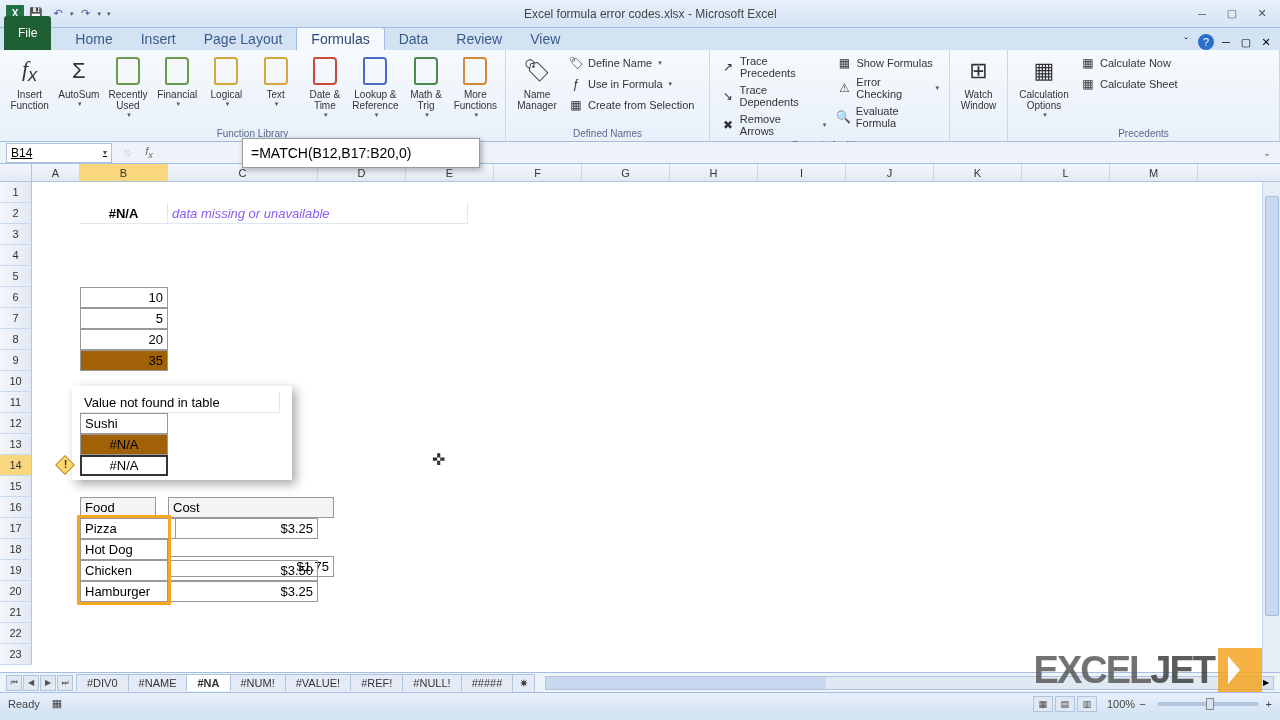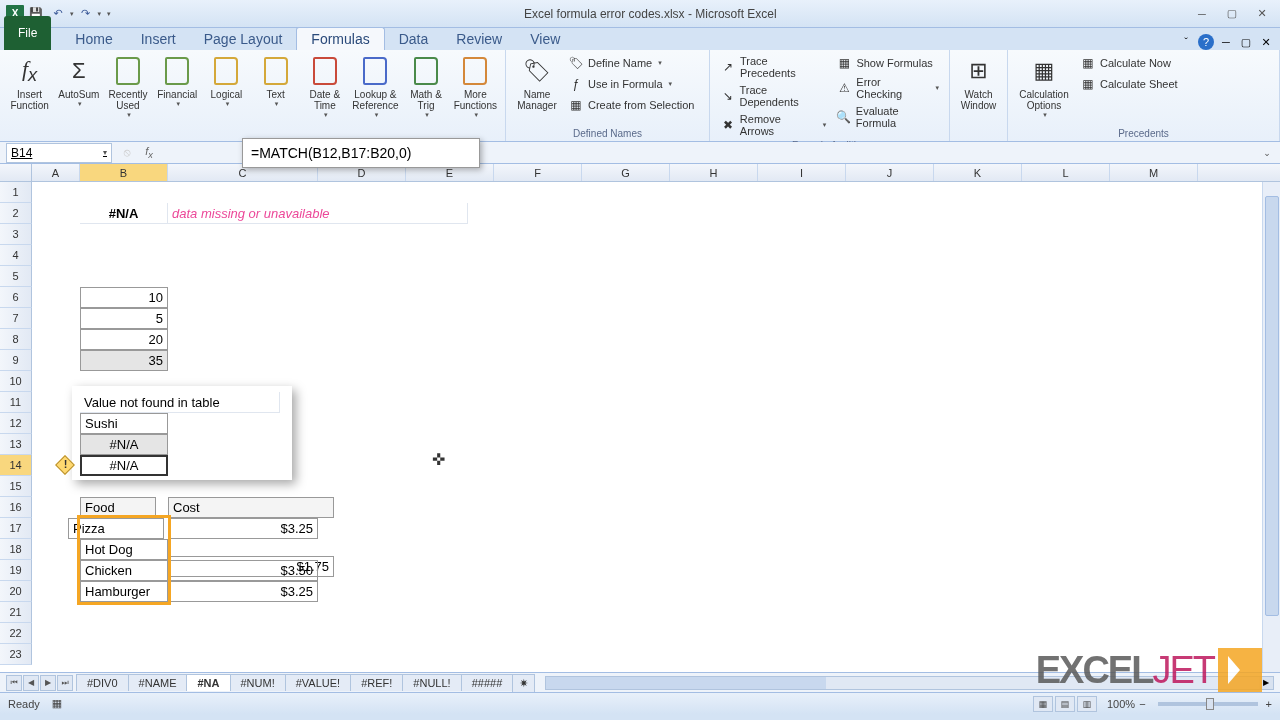--- a/index.html
+++ b/index.html
@@ -49,23 +49,23 @@
 .col-headers { height: 18px; display: flex; background: linear-gradient(#f3f6fb, #e2e9f4); border-bottom: 1px solid #b0c4de; }
 .col-h { border-right: 1px solid #c8d8ee; font-size: 11px; color: #333; display: flex; align-items: center; justify-content: center; }
 .col-h.sel { background: #f9d77e; }
 .row-headers { position: absolute; left: 0; top: 18px; width: 32px; }
 .row-h { height: 21px; background: linear-gradient(90deg, #f3f6fb, #e2e9f4); border-bottom: 1px solid #c8d8ee; border-right: 1px solid #b0c4de; font-size: 11px; color: #333; display: flex; align-items: center; justify-content: center; }
 .row-h.sel { background: #f9d77e; }
 .cells { position: absolute; left: 32px; top: 18px; right: 18px; bottom: 0; }
 .cell { position: absolute; height: 21px; border-right: 1px solid #e0e6ef; border-bottom: 1px solid #e0e6ef; font-size: 13px; padding: 1px 4px; display: flex; align-items: center; }
 .cell.r { justify-content: flex-end; }
 .cell.b { font-weight: bold; }
-.cell.i { font-style: italic; color: #ec4899; }
+.cell.i { font-style: italic; color: #8b5cf6; }
 .cell.bordered { border: 1px solid #999; }
-.cell.yellow { background: #e5e5e5; text-align: right; }
+.cell.yellow { background: #a16207; text-align: right; }
 .cell.sel-cell { background: white; border: 2px solid #333; z-index: 5; }
 .orange-box { position: absolute; border: 3px solid #f5a623; z-index: 4; pointer-events: none; }
 .callout-box { position: absolute; background: white; box-shadow: 4px 4px 10px rgba(0,0,0,0.35); z-index: 3; }
 .error-diamond { position: absolute; width: 14px; height: 14px; transform: rotate(45deg); background: #ffd970; border: 1px solid #b89030; z-index: 6; }
 .error-diamond::after { content: "!"; position: absolute; transform: rotate(-45deg); left: 4px; top: -1px; font-size: 11px; color: #333; font-weight: bold; }
 .cursor-cross { position: absolute; font-size: 16px; color: #333; z-index: 20; }
 .vscroll { position: absolute; right: 0; top: 18px; width: 18px; bottom: 0; background: #e8eef8; border-left: 1px solid #c8d8ee; }
 .vscroll .thumb { width: 14px; margin: 2px; background: #c8d8ee; border: 1px solid #a3bde3; border-radius: 2px; }
 
 
@@ -80,21 +80,21 @@
 
 
 .status-bar { height: 22px; background: linear-gradient(#e8f0fa, #d4e3f4); border-top: 1px solid #a3bde3; display: flex; align-items: center; font-size: 11px; padding: 0 8px; color: #444; }
 .status-bar .views { display: flex; gap: 2px; margin-left: auto; margin-right: 10px; }
 .status-bar .view-btn { width: 20px; height: 16px; background: #e0e8f4; border: 1px solid #b0c4de; display: flex; align-items: center; justify-content: center; font-size: 9px; }
 .zoom-slider { width: 100px; height: 4px; background: #b0c4de; position: relative; margin: 0 8px; }
 .zoom-slider .thumb { position: absolute; left: 48px; top: -4px; width: 8px; height: 12px; background: #d8e2f0; border: 1px solid #888; }
 
 
 .watermark { position: absolute; right: 18px; bottom: 28px; font-family: Arial, sans-serif; font-size: 38px; font-weight: 900; letter-spacing: -2px; color: #5a5a5a; display: flex; align-items: center; opacity: 0.85; z-index: 30; }
-.watermark .jet { color: #be185d; font-weight: 400; }
+.watermark .jet { color: #404040; font-weight: 700; }
 .watermark .wm-icon { width: 44px; height: 44px; background: #f5a623; margin-left: 4px; position: relative; }
 .watermark .wm-icon::after { content: ""; position: absolute; left: 10px; top: 8px; width: 0; height: 0; border-left: 12px solid white; border-top: 14px solid transparent; border-bottom: 14px solid transparent; }
 
 .icon-book { width: 24px; height: 28px; border: 2px solid; border-radius: 2px 4px 4px 2px; position: relative; }
 </style>
 </head>
 <body>
 
 <div class="titlebar">
   <div class="qat">
@@ -196,20 +196,21 @@
           <span class="dd-arrow">▾</span>
         </div>
       <div class="big-btn">
           <div class="icon">
             <div class="icon-book" style="border-color:#d4883a"></div>
           </div>
           <span>More Functions</span>
           <span class="dd-arrow">▾</span>
         </div>
     </div>
+    <div class="group-label">Function Library</div>
   </div>
   <div class="ribbon-group" style="width:204px">
     <div class="group-body">
       <div class="big-btn">
           <div class="icon">🏷</div>
           <span>Name Manager</span>
         </div>
       <div class="small-btns">
         <div class="small-btn">
             <span class="icon">🏷</span>
@@ -366,21 +367,21 @@
     <div class="callout-box" style="left:40px;top:204px;width:220px;height:94px"></div>
     <div class="cell" style="left:48px;top:210px;width:200px;z-index:4">Value not found in table</div>
     <div class="cell bordered" style="left:48px;top:231px;width:88px;z-index:4">Sushi</div>
     <div class="cell bordered yellow r" style="left:48px;top:252px;width:88px;z-index:4;justify-content:center">#N/A</div>
     <div class="cell sel-cell r" style="left:48px;top:273px;width:88px;justify-content:center">#N/A</div>
     <div class="error-diamond" style="left:26px;top:276px"></div>
 
     <div class="cell bordered" style="left:48px;top:315px;width:76px;background:#f4f4f4">Food</div>
     <div class="cell bordered" style="left:136px;top:315px;width:166px;background:#f4f4f4">Cost</div>
 
-    <div class="cell bordered" style="left:36px;top:336px;width:96px">Pizza</div>
+    <div class="cell bordered" style="left:48px;top:336px;width:96px">Pizza</div>
     <div class="cell bordered r" style="left:136px;top:336px;width:150px">$3.25</div>
     <div class="cell bordered" style="left:48px;top:357px;width:88px">Hot Dog</div>
     <div class="cell bordered r" style="left:136px;top:374px;width:166px">$1.75</div>
     <div class="cell bordered" style="left:48px;top:378px;width:88px">Chicken</div>
     <div class="cell bordered r" style="left:136px;top:378px;width:150px">$3.50</div>
     <div class="cell bordered" style="left:48px;top:399px;width:88px">Hamburger</div>
     <div class="cell bordered r" style="left:136px;top:399px;width:150px">$3.25</div>
 
     <div class="orange-box" style="left:45px;top:333px;width:94px;height:90px"></div>
 

